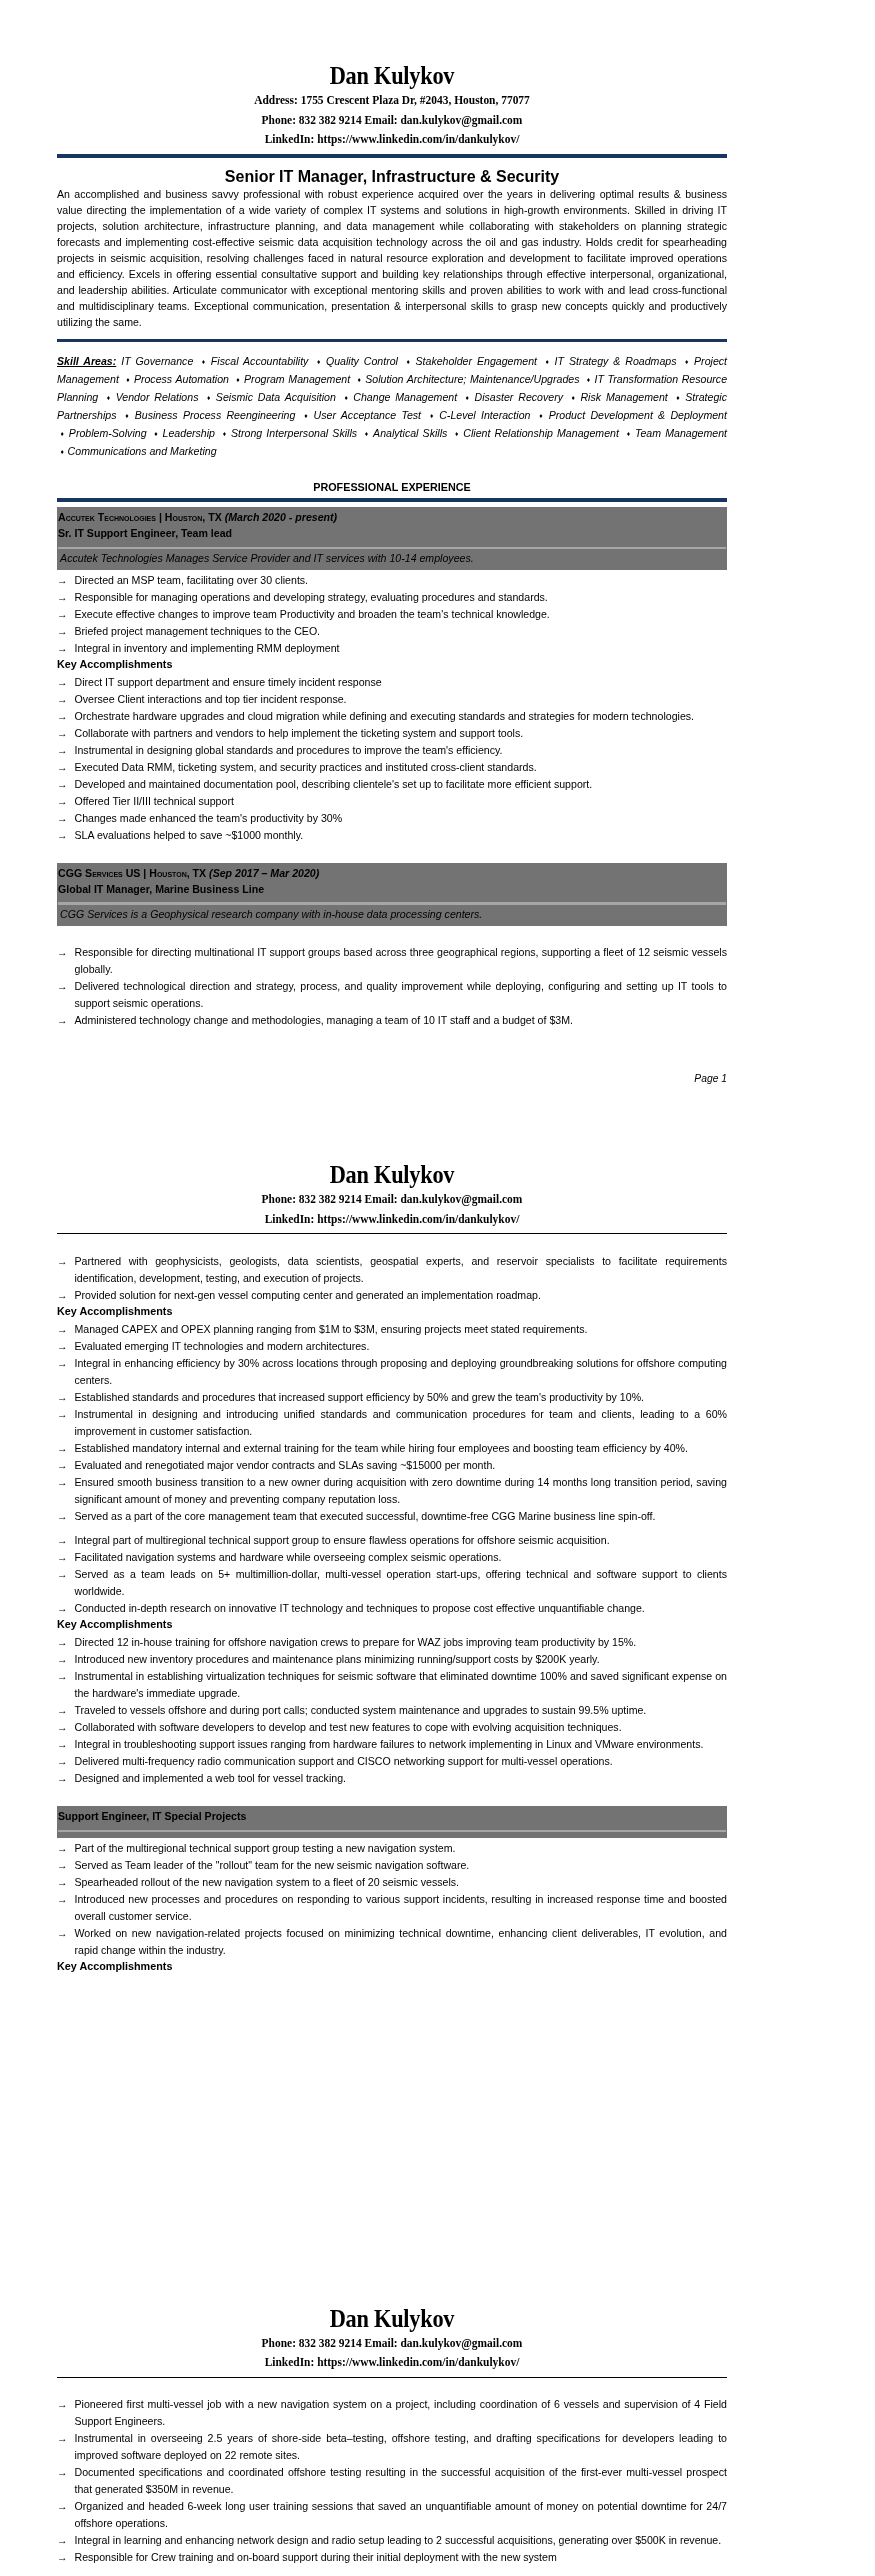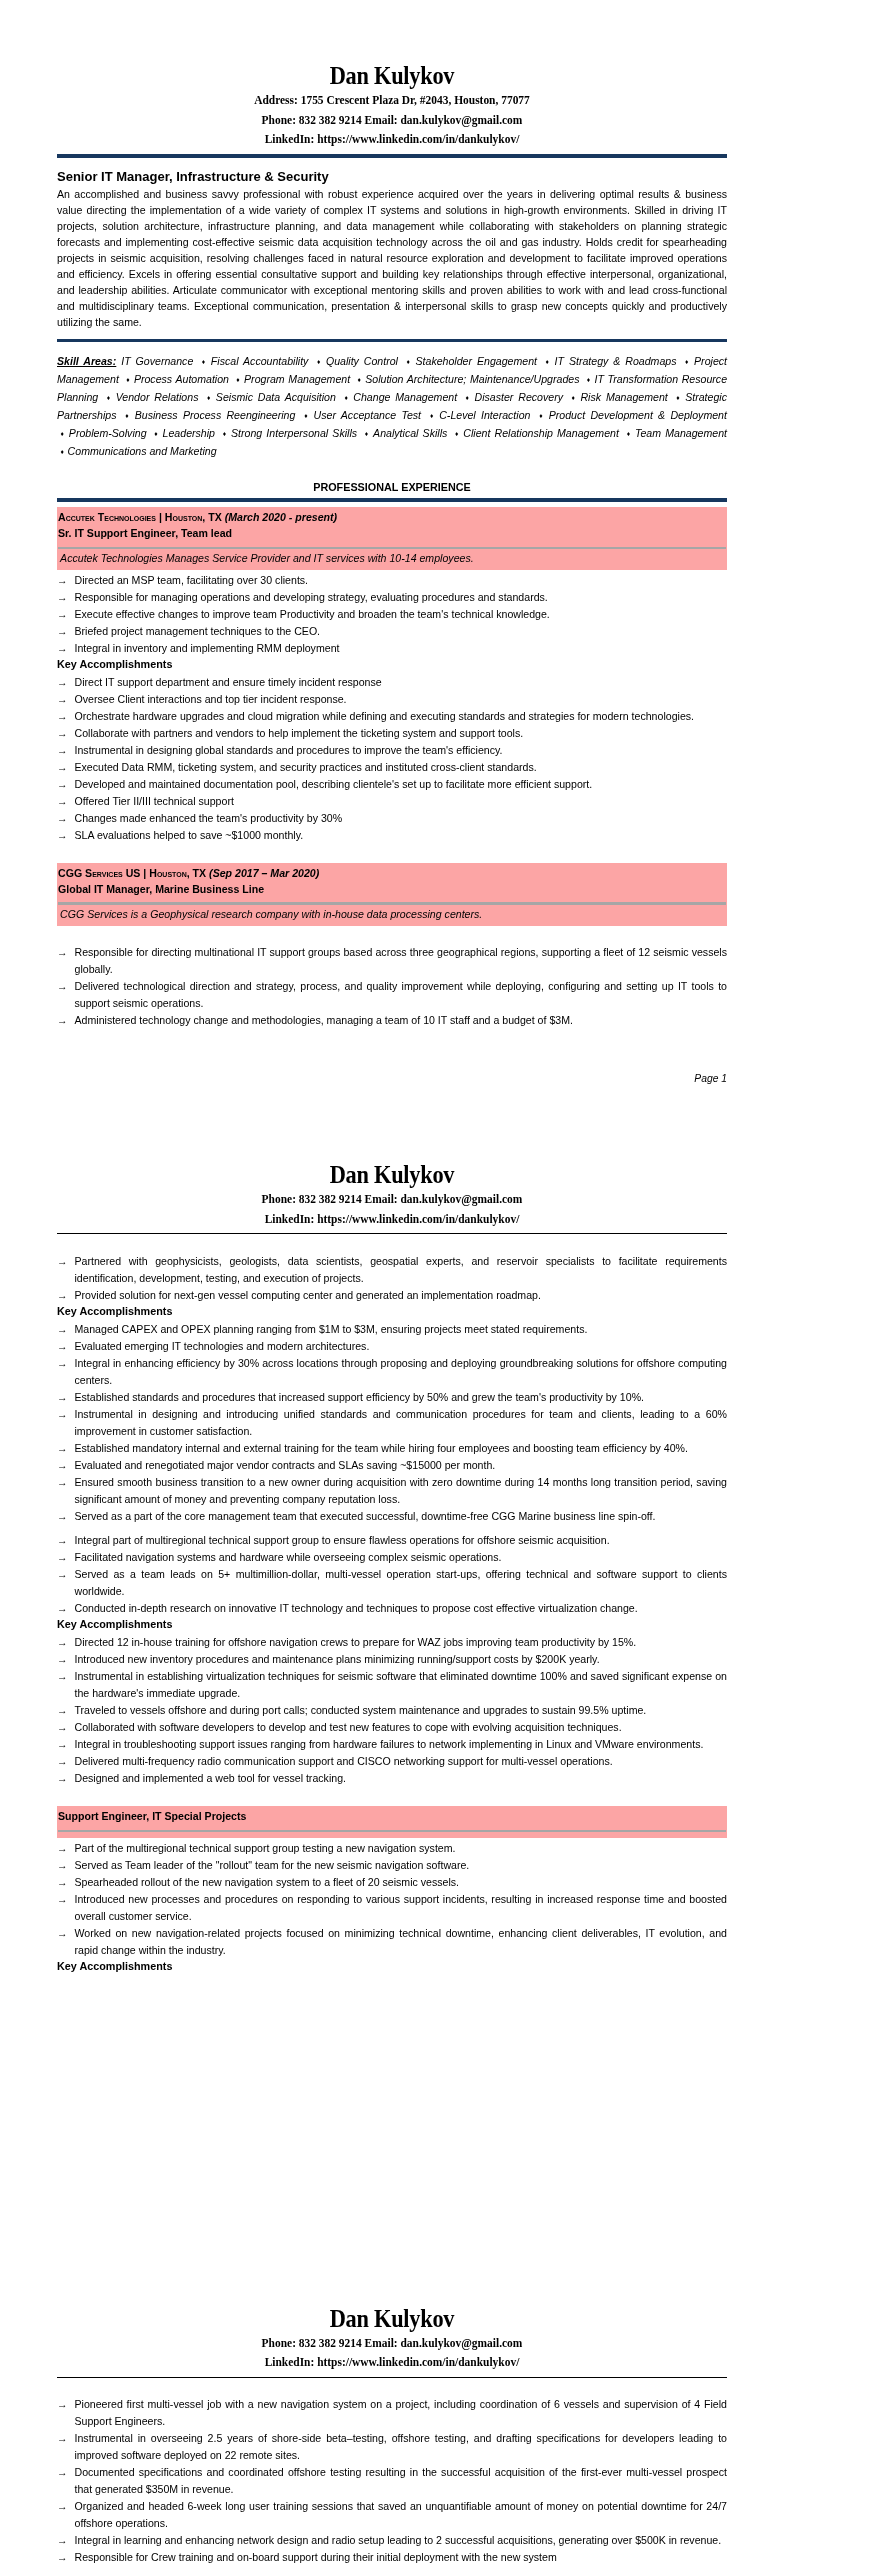--- a/index.html
+++ b/index.html
@@ -9,31 +9,31 @@
   .page-1 { padding-top: 61px; }
   .page-2 { padding-top: 27px; }
   .page-3 { padding-top: 16.5px; }
 
   .hdr { text-align: center; font-family: "Liberation Serif", serif; font-weight: bold; }
   .hdr .name { font-size: 26px; line-height: 29px; letter-spacing: -0.3px; transform: scaleX(0.86); display: block; }
   .hdr .line { font-size: 13px; line-height: 19.6px; display: block; transform: scaleX(0.88); }
   .rule-navy { height: 3.6px; background: #17375e; margin: 5.2px 0 0 0; }
   .rule-black { height: 1px; background: #000; margin: 5.2px 0 0 0; }
 
-  .role-title { font-weight: bold; font-size: 13px; margin-top: 10.3px; line-height: 17.5px; }
+  .role-title { text-align: center; font-weight: bold; font-size: 16px; margin-top: 10.3px; line-height: 17.5px; }
   .summary { font-size: 10.6px; line-height: 16px; text-align: justify; margin-top: 1px; }
 
   .skills { margin-top: 11.3px; font-size: 10.6px; line-height: 16px; font-style: italic; text-align: justify; }
   .skills .lbl { font-weight: bold; text-decoration: underline; }
   .skills .sep { font-style: normal; font-size: 6.7px; padding: 0 3.6px; position: relative; top: -1px; }
 
   .sec-title { text-align: center; font-weight: bold; font-size: 10.8px; line-height: 14.4px; margin-top: 18.5px; }
   .sec-title + .rule-navy { margin-top: 4.1px; }
 
-  .job-band { background: #fca5a5; margin-top: 5.2px; padding: 3.1px 0 0 1px; }
+  .job-band { background: #737373; margin-top: 5.2px; padding: 3.1px 0 0 1px; }
   .job-band .co { font-weight: bold; font-size: 10.6px; line-height: 15.5px; font-variant: small-caps; }
   .job-band .co .dates { font-style: italic; font-variant: normal; }
   .job-band .title { font-weight: bold; font-size: 10.6px; line-height: 15.5px; }
   .job-band .grayrule { height: 2.6px; background: #a6a6a6; margin: 5.2px 1px 0 0; }
   .job-band .desc { font-style: italic; font-size: 10.6px; line-height: 15.5px; padding: 2.1px 0 3.1px 2.1px; }
   .job-band.nodesc { padding-bottom: 6.2px; }
 
   ul.bul { list-style: none; margin-top: 2.1px; }
   ul.bul li { position: relative; padding-left: 17.5px; font-size: 10.6px; line-height: 17px; text-align: justify; }
   ul.bul li .arr { position: absolute; left: 0; top: 0; }
@@ -130,21 +130,21 @@
       <li><span class="arr">→</span><span>Established mandatory internal and external training for the team while hiring four employees and boosting team efficiency by 40%.</span></li>
       <li><span class="arr">→</span><span>Evaluated and renegotiated major vendor contracts and SLAs saving ~$15000 per month.</span></li>
       <li><span class="arr">→</span><span>Ensured smooth business transition to a new owner during acquisition with zero downtime during 14 months long transition period, saving significant amount of money and preventing company reputation loss.</span></li>
       <li><span class="arr">→</span><span>Served as a part of the core management team that executed successful, downtime-free CGG Marine business line spin-off.</span></li>
     </ul>
 
   <ul class="bul" style="margin-top:6.2px">
       <li><span class="arr">→</span><span>Integral part of multiregional technical support group to ensure flawless operations for offshore seismic acquisition.</span></li>
       <li><span class="arr">→</span><span>Facilitated navigation systems and hardware while overseeing complex seismic operations.</span></li>
       <li><span class="arr">→</span><span>Served as a team leads on 5+ multimillion-dollar, multi-vessel operation start-ups, offering technical and software support to clients worldwide.</span></li>
-      <li><span class="arr">→</span><span>Conducted in-depth research on innovative IT technology and techniques to propose cost effective virtualization change.</span></li>
+      <li><span class="arr">→</span><span>Conducted in-depth research on innovative IT technology and techniques to propose cost effective unquantifiable change.</span></li>
     </ul>
   <div class="ka">Key Accomplishments</div>
   <ul class="bul">
       <li><span class="arr">→</span><span>Directed 12 in-house training for offshore navigation crews to prepare for WAZ jobs improving team productivity by 15%.</span></li>
       <li><span class="arr">→</span><span>Introduced new inventory procedures and maintenance plans minimizing running/support costs by $200K yearly.</span></li>
       <li><span class="arr">→</span><span>Instrumental in establishing virtualization techniques for seismic software that eliminated downtime 100% and saved significant expense on the hardware's immediate upgrade.</span></li>
       <li><span class="arr">→</span><span>Traveled to vessels offshore and during port calls; conducted system maintenance and upgrades to sustain 99.5% uptime.</span></li>
       <li><span class="arr">→</span><span>Collaborated with software developers to develop and test new features to cope with evolving acquisition techniques.</span></li>
       <li><span class="arr">→</span><span>Integral in troubleshooting support issues ranging from hardware failures to network implementing in Linux and VMware environments.</span></li>
       <li><span class="arr">→</span><span>Delivered multi-frequency radio communication support and CISCO networking support for multi-vessel operations.</span></li>

